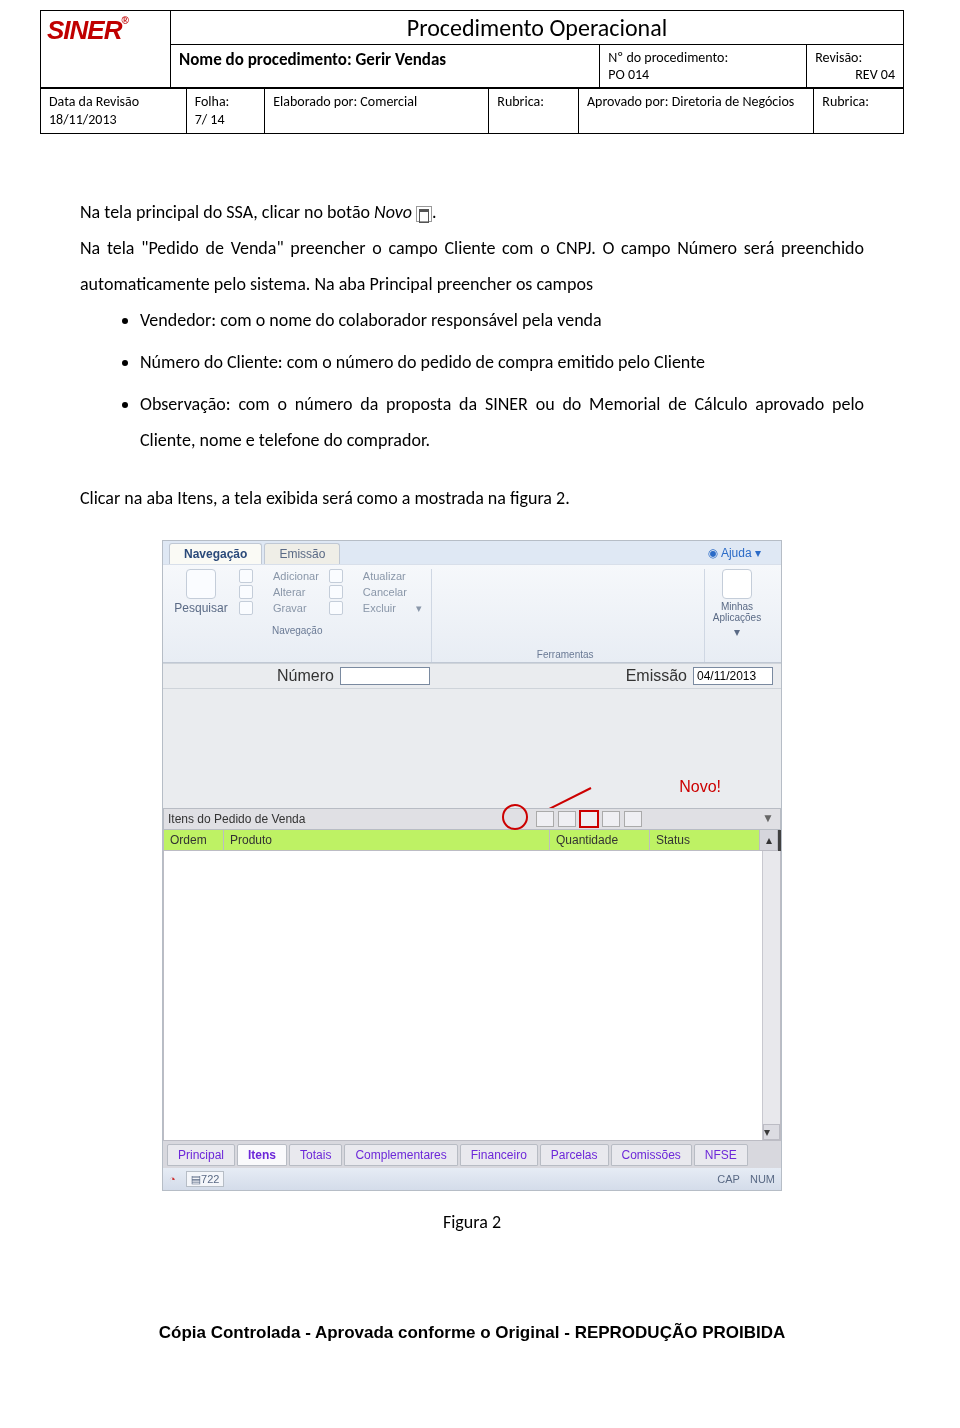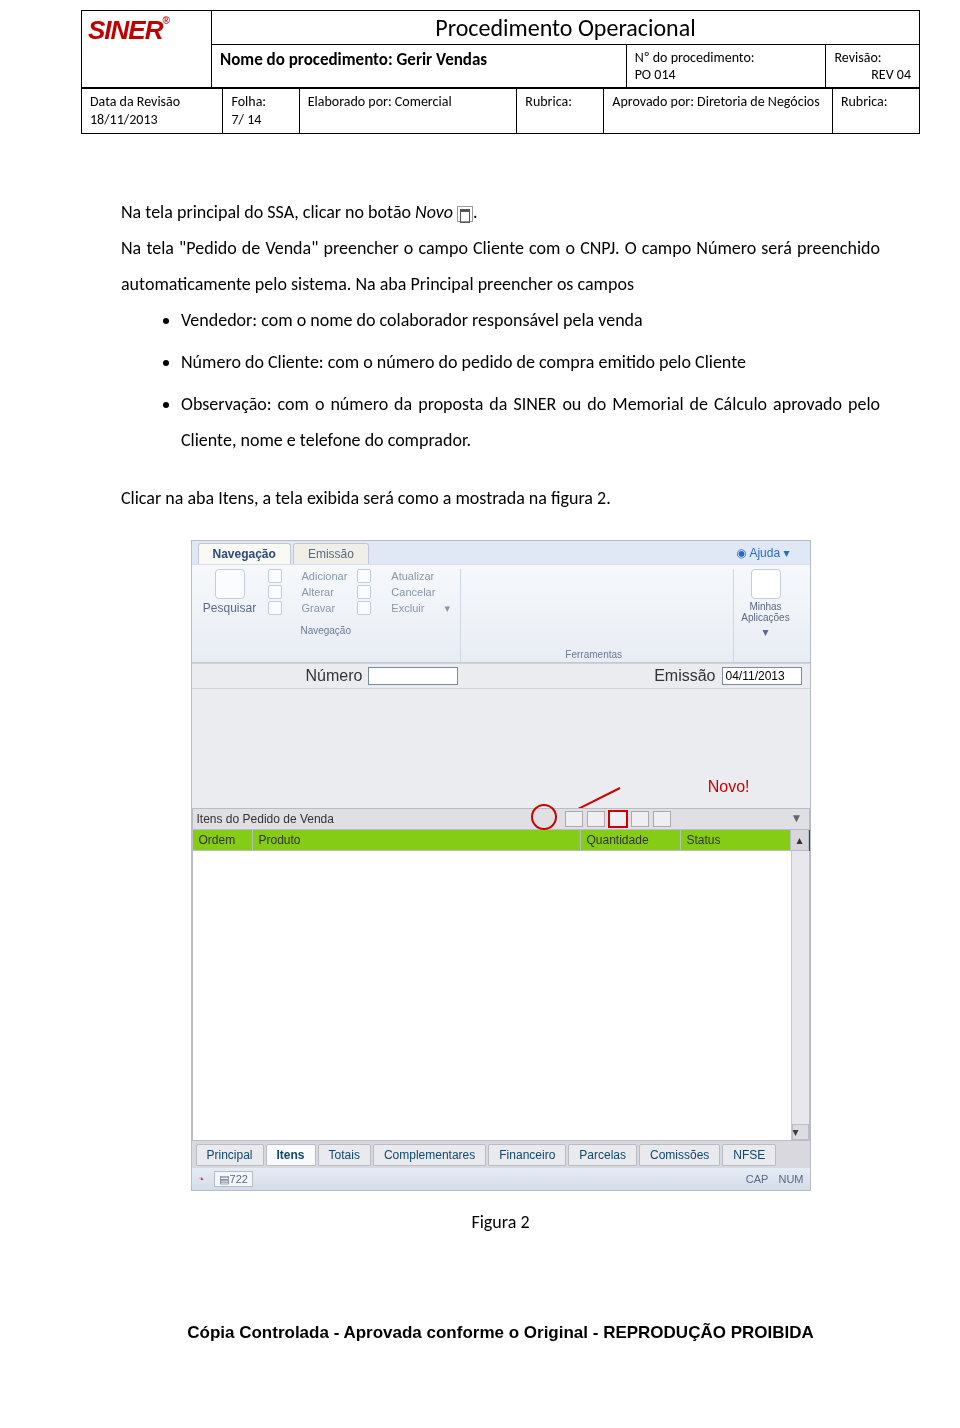--- a/index.html
+++ b/index.html
@@ -4,21 +4,21 @@
 <style>
   * { box-sizing: border-box; margin: 0; padding: 0; }
   body {
     font-family: Calibri, Arial, sans-serif;
     background: #fff;
     width: 960px;
     margin: 0 auto;
     color: #000;
     padding-bottom: 40px;
   }
-  .page { padding: 10px 40px 30px 40px; margin-left: 41px; }
+  .page { padding: 10px 56px 30px 40px; }
 
   
   .hdr-top, .hdr-bot { width: 100%; border-collapse: collapse; font-size: 15px; }
   .hdr-top td, .hdr-bot td { border: 1.5px solid #000; padding: 4px 8px; vertical-align: top; }
   .logo-cell { width: 130px; padding: 0 !important; }
   .logo {
     font-family: Arial, sans-serif;
     font-weight: 900;
     font-style: italic;
     font-size: 26px;
@@ -92,29 +92,29 @@
   }
   .novo-arrow svg{ width:100%; height:100%;}
 
   .items-bar{ display:flex; align-items:center; background:#e0e0e4; border:1px solid #b8bcc4; height:22px; padding:0 4px; gap:4px; position:relative;}
   .items-bar .lbl{ flex:0 0 auto; font-size:12px; color:#333;}
   .items-bar .spacer{ flex:1;}
   .mini{ width:18px; height:16px; border:1px solid #aaa; background:#efeff3;}
   .mini.highlight{ outline:2px solid #cc0000; outline-offset:-1px;}
   .items-bar .filter-ico{ width:16px; height:16px; color:#666; text-align:center;}
 
-  .grid-head{ display:flex; background:#84cc16; border-left:1px solid #bcbcc4;border-right:1px solid #404040;}
+  .grid-head{ display:flex; background:#bef264; border-left:1px solid #bcbcc4;border-right:3px solid #404040;}
   .gh{ border-right:1px solid #bcbcc4; border-bottom:1px solid #bcbcc4; padding:3px 6px; font-size:12px; color:#333;}
   .gh.ordem{width:60px;} .gh.prod{flex:1;} .gh.qtd{width:100px;} .gh.stat{width:110px;} .gh.scr{width:18px; background:#d6d6dc;}
   .grid-body{ height:290px; background:#fff; border:1px solid #bcbcc4; border-top:none; position:relative;}
   .grid-body .scrollbar{ position:absolute; right:0; top:0; bottom:0; width:18px; background:#e8e8ec; border-left:1px solid #c8c8cf;}
   .grid-body .scrollbar .sbtn{height:16px;background:#dcdce2;border:1px solid #bcbcc4;}
 
   .bottom-tabs{ display:flex; gap:2px; background:#d8d8de; padding:3px 4px 2px;}
-  .btab{ padding:3px 10px; font-size:12px; background:#e9e9ee; border:1px solid #b8bcc4; border-radius:2px 2px 0 0; color:#0c4a6e;}
+  .btab{ padding:3px 10px; font-size:12px; background:#e9e9ee; border:1px solid #b8bcc4; border-radius:2px 2px 0 0; color:#6d28d9;}
   .btab.active{ background:#fafafc; font-weight:bold;}
   .statusbar{ display:flex; align-items:center; background:linear-gradient(#e6ecf5,#d4dcea); height:22px; padding:0 6px; gap:10px; font-size:11px; color:#5a6a85;}
   .statusbar .grow{ flex:1;}
   .sb-box{ border:1px solid #b6bdc6; background:#f4f6fa; padding:0 4px; height:16px; display:inline-flex; align-items:center;}
 
   .novo-circle{
     position:absolute; width:26px; height:26px; border:2px solid #cc0000; border-radius:50%;
     left:338px; top:-5px; pointer-events:none;
   }
 

